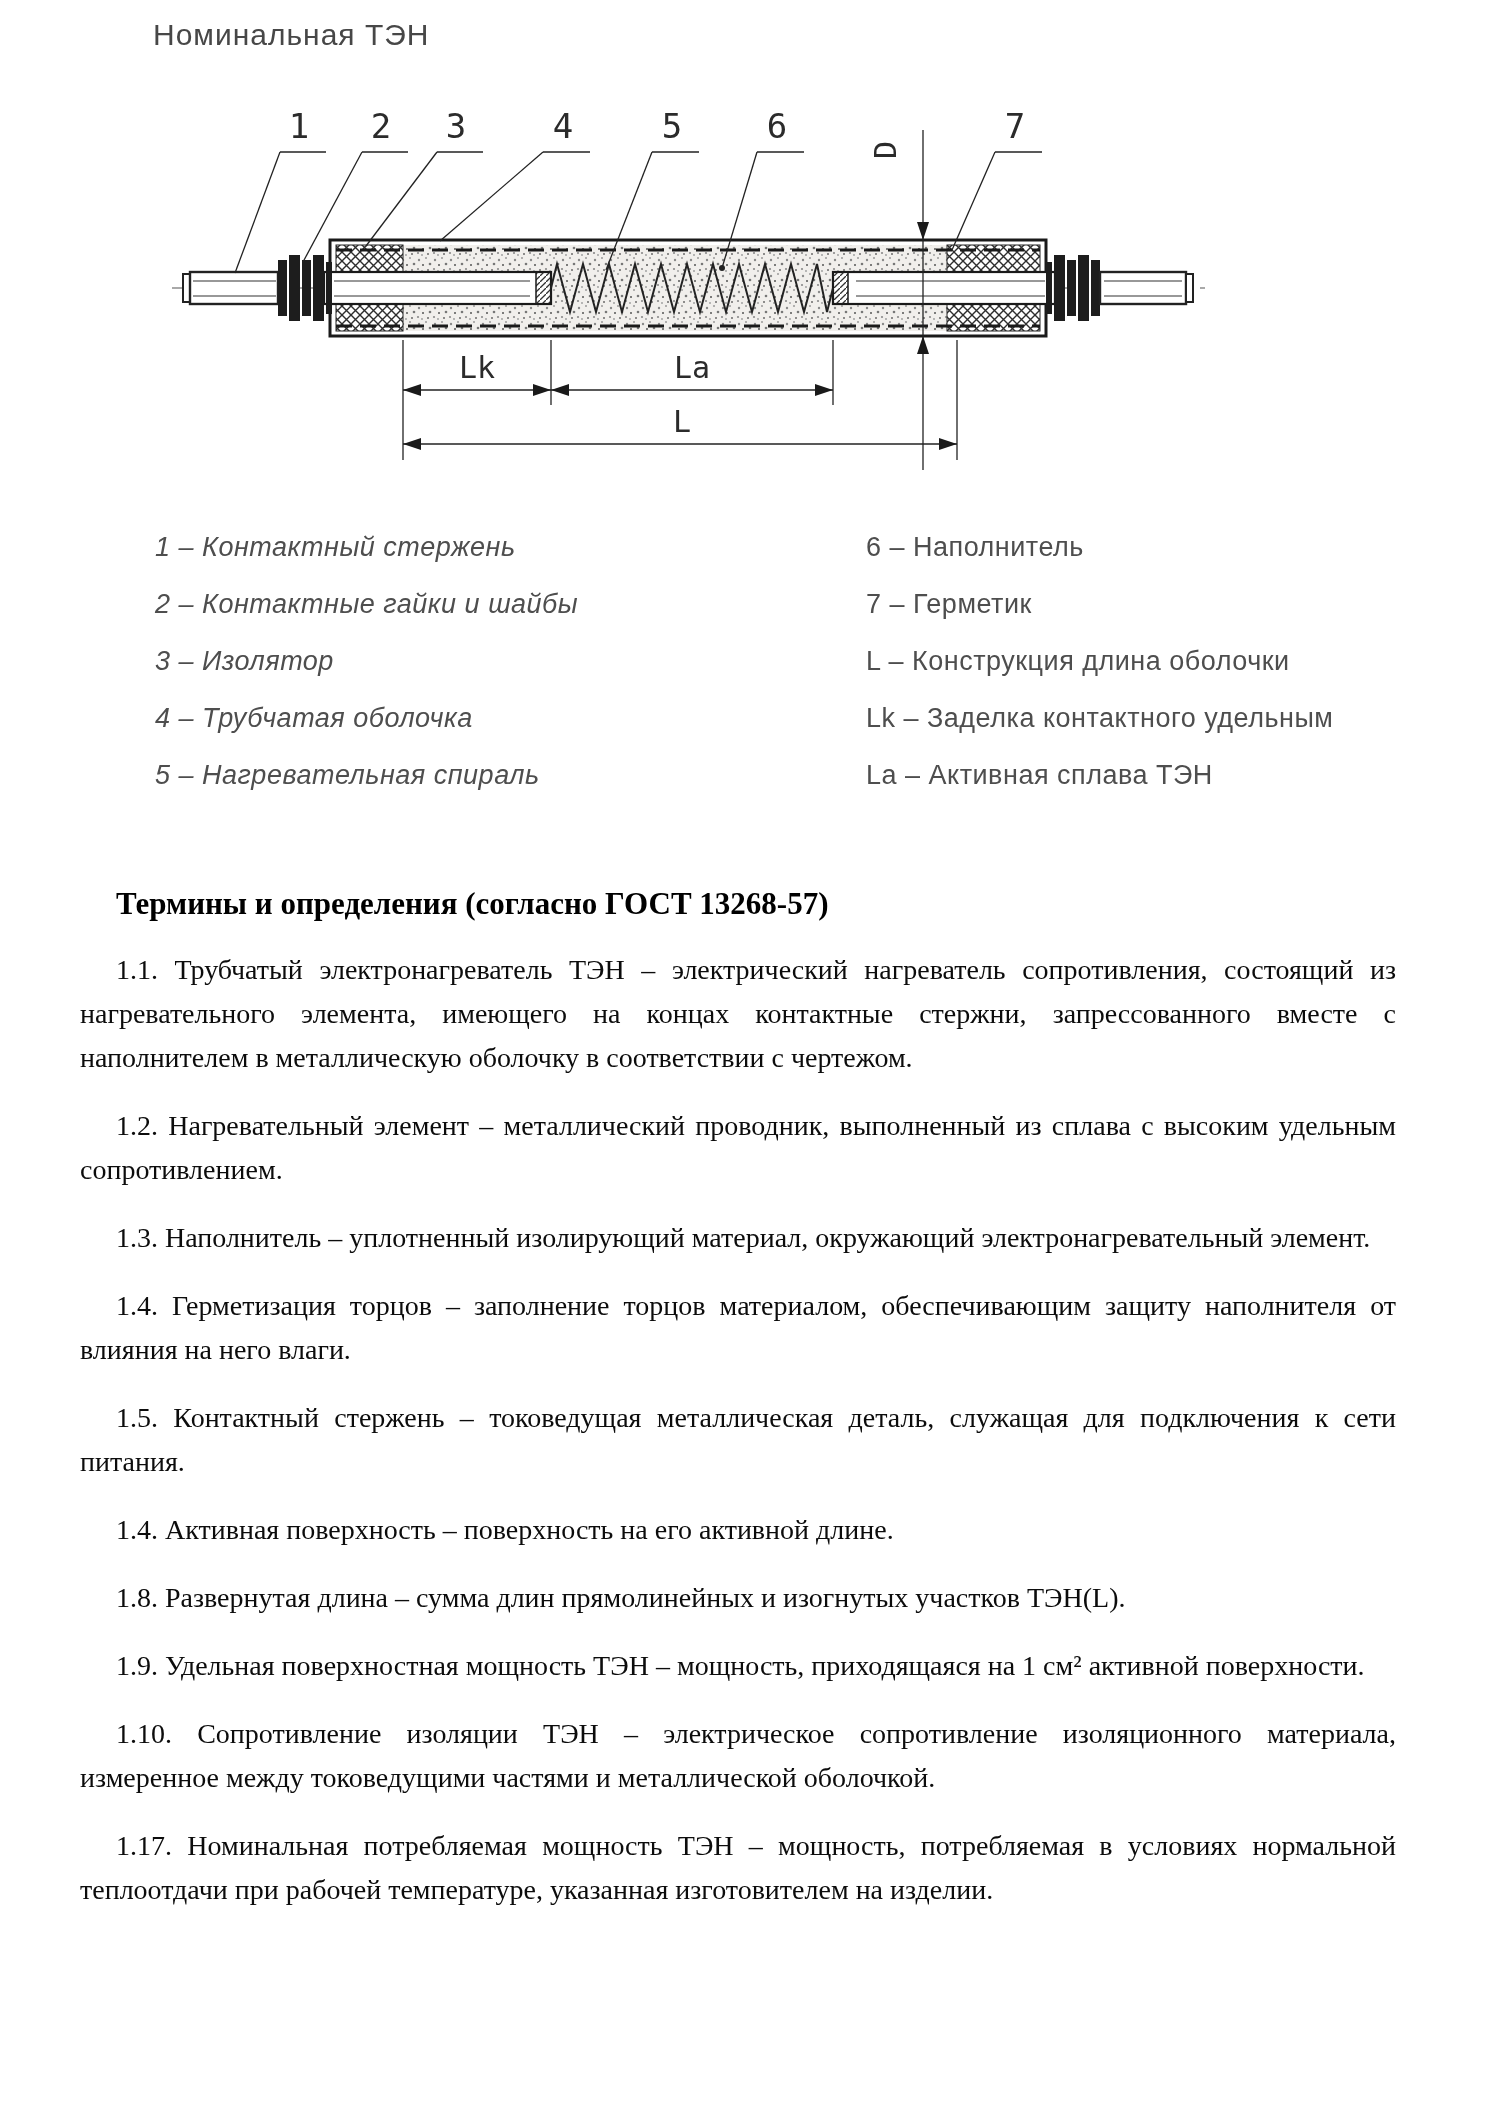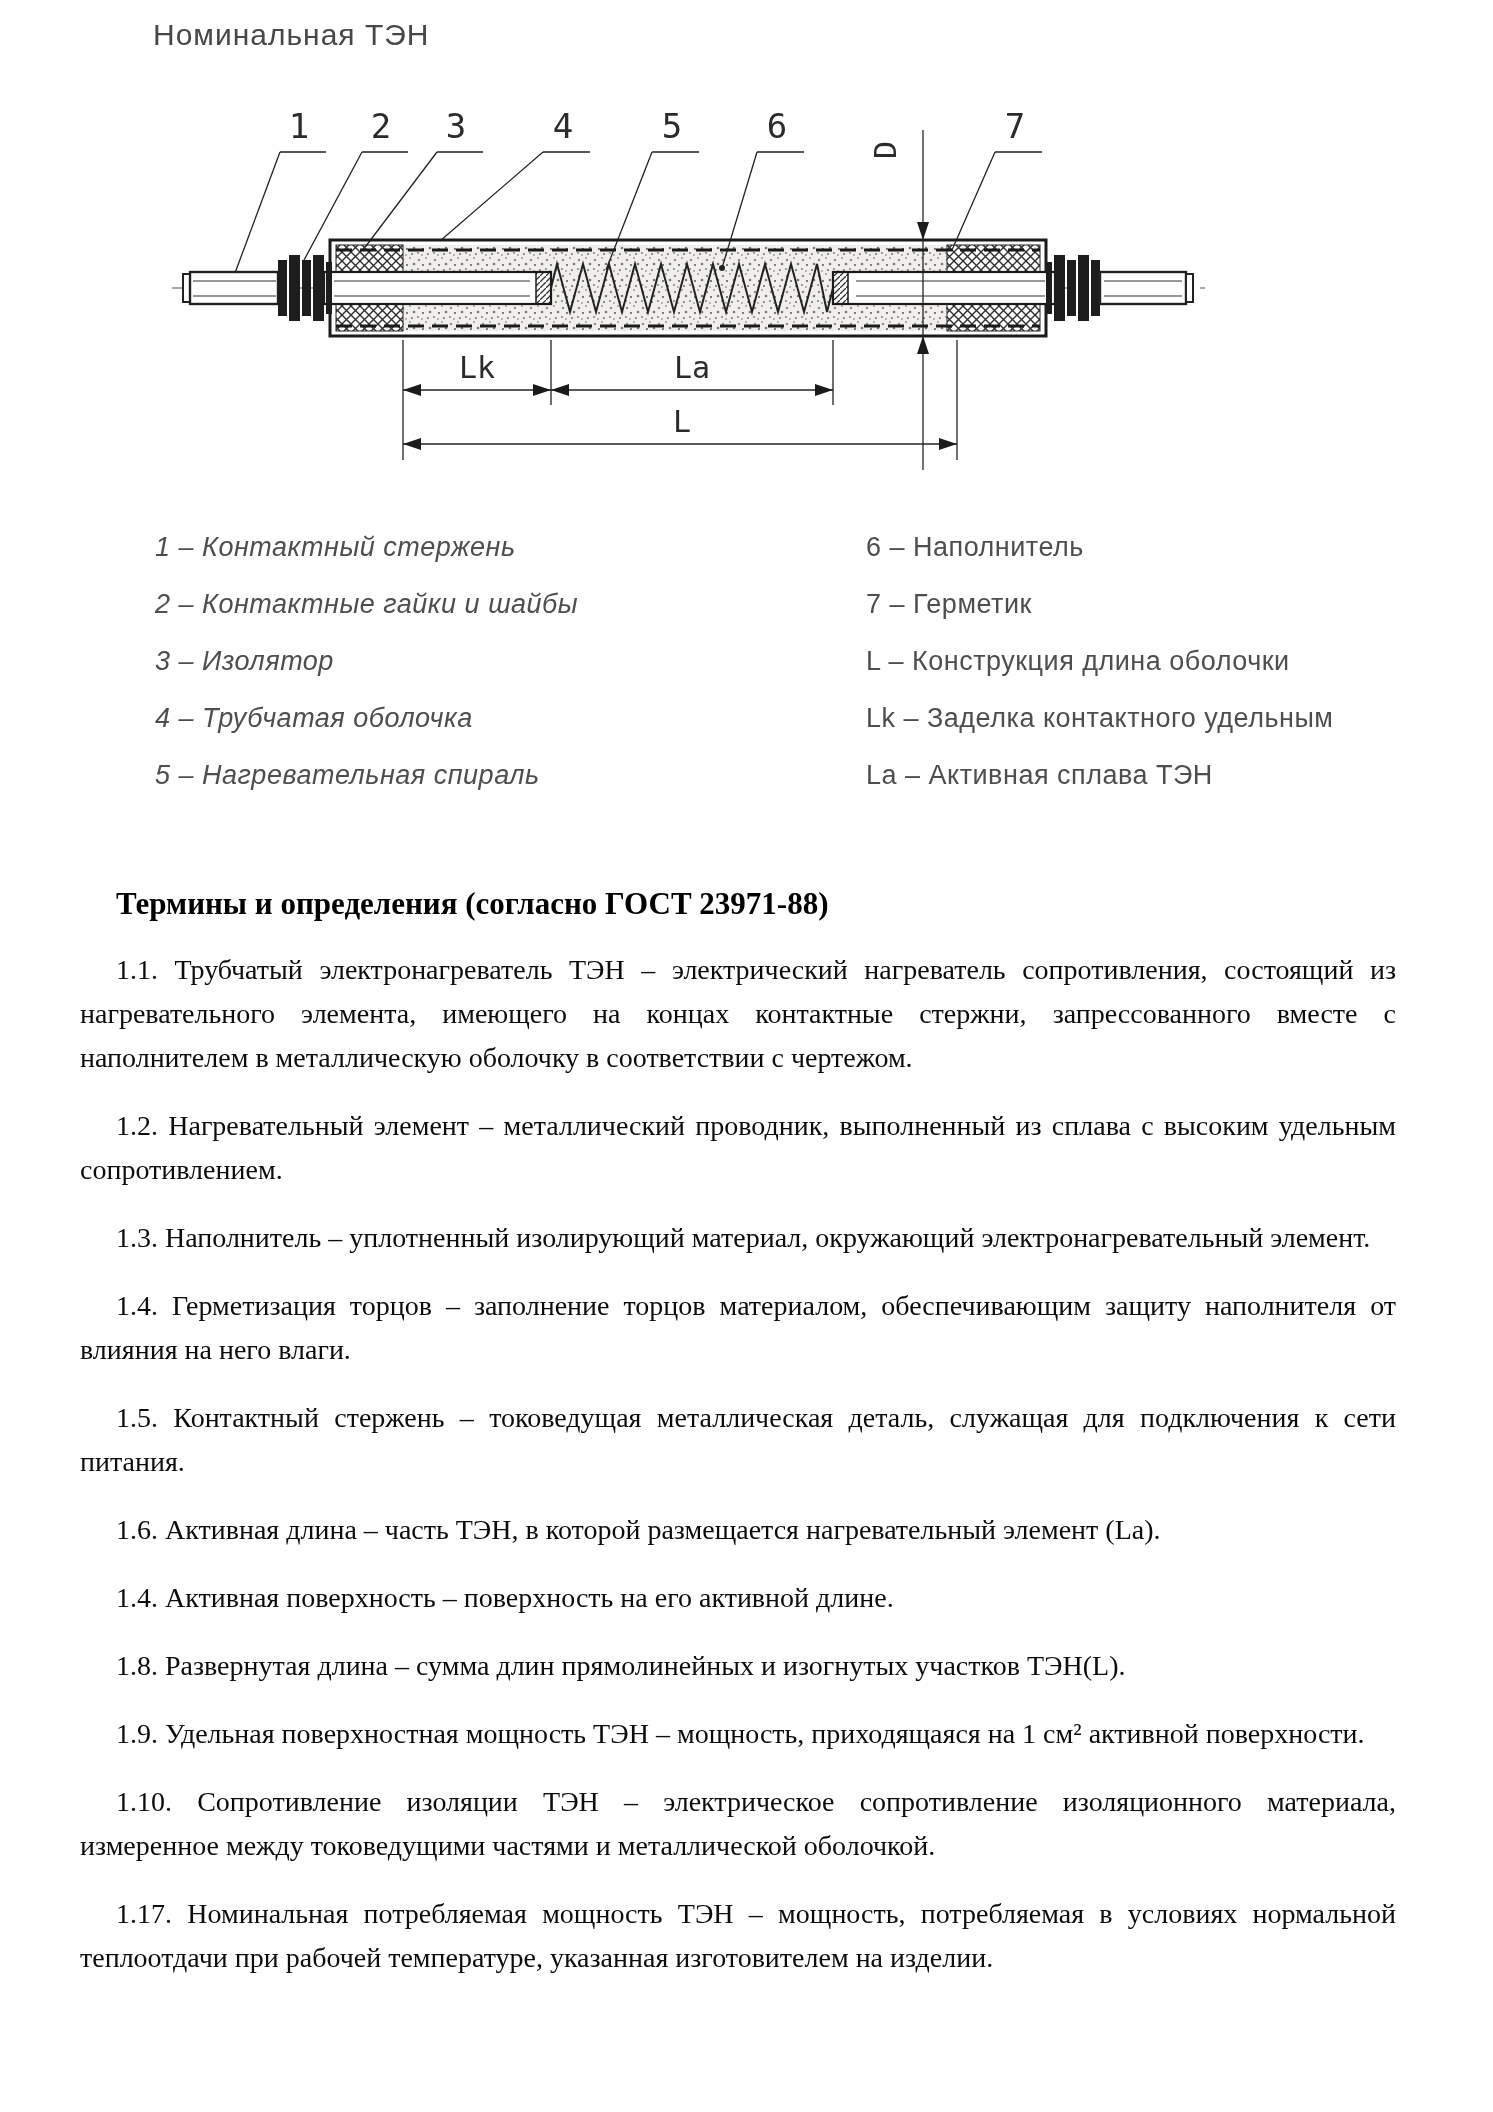--- a/index.html
+++ b/index.html
@@ -191,25 +191,24 @@
 </div>
 <div class="legend-col right">
   <div class="legend-item">6 – Наполнитель</div>
   <div class="legend-item">7 – Герметик</div>
   <div class="legend-item">L – Конструкция длина оболочки</div>
   <div class="legend-item">Lk – Заделка контактного удельным</div>
   <div class="legend-item">La – Активная сплава ТЭН</div>
 </div>
 
 <div class="terms">
-  <h2 class="terms-heading">Термины и определения (согласно ГОСТ 23971-88)</h2>
+  <h2 class="terms-heading">Термины и определения (согласно ГОСТ 13268-57)</h2>
   <p>1.1. Трубчатый электронагреватель ТЭН – электрический нагреватель сопротивления, состоящий из нагревательного элемента, имеющего на концах контактные стержни, запрессованного вместе с наполнителем в металлическую оболочку в соответствии с чертежом.</p>
   <p>1.2. Нагревательный элемент – металлический проводник, выполненный из сплава с высоким удельным сопротивлением.</p>
   <p>1.3. Наполнитель – уплотненный изолирующий материал, окружающий электронагревательный элемент.</p>
   <p>1.4. Герметизация торцов – заполнение торцов материалом, обеспечивающим защиту наполнителя от влияния на него влаги.</p>
   <p>1.5. Контактный стержень – токоведущая металлическая деталь, служащая для подключения к сети питания.</p>
-  <p>1.6. Активная длина – часть ТЭН, в которой размещается нагревательный элемент (La).</p>
   <p>1.4. Активная поверхность – поверхность на его активной длине.</p>
   <p>1.8. Развернутая длина – сумма длин прямолинейных и изогнутых участков ТЭН(L).</p>
   <p>1.9. Удельная поверхностная мощность ТЭН – мощность, приходящаяся на 1 см² активной поверхности.</p>
   <p>1.10. Сопротивление изоляции ТЭН – электрическое сопротивление изоляционного материала, измеренное между токоведущими частями и металлической оболочкой.</p>
   <p>1.17. Номинальная потребляемая мощность ТЭН – мощность, потребляемая в условиях нормальной теплоотдачи при рабочей температуре, указанная изготовителем на изделии.</p>
 </div>
 
 </body></html>

